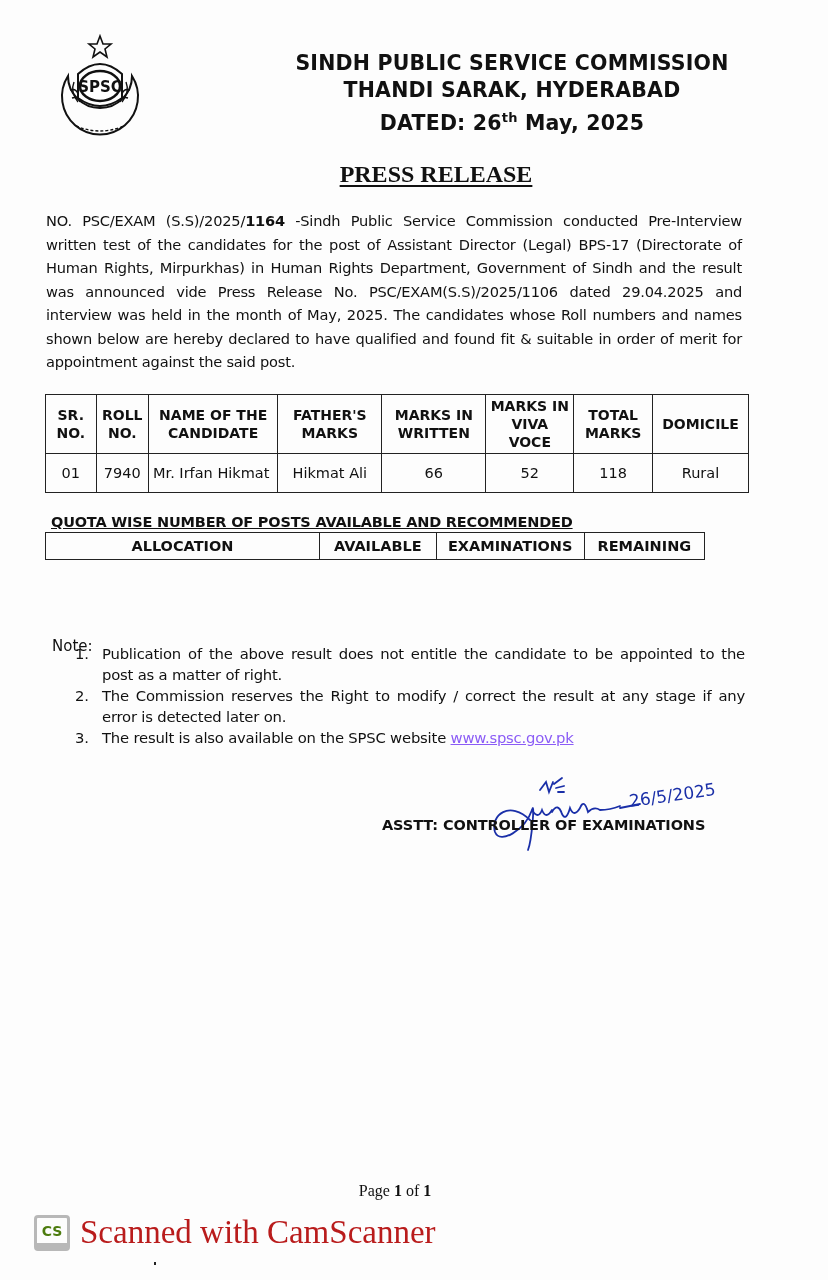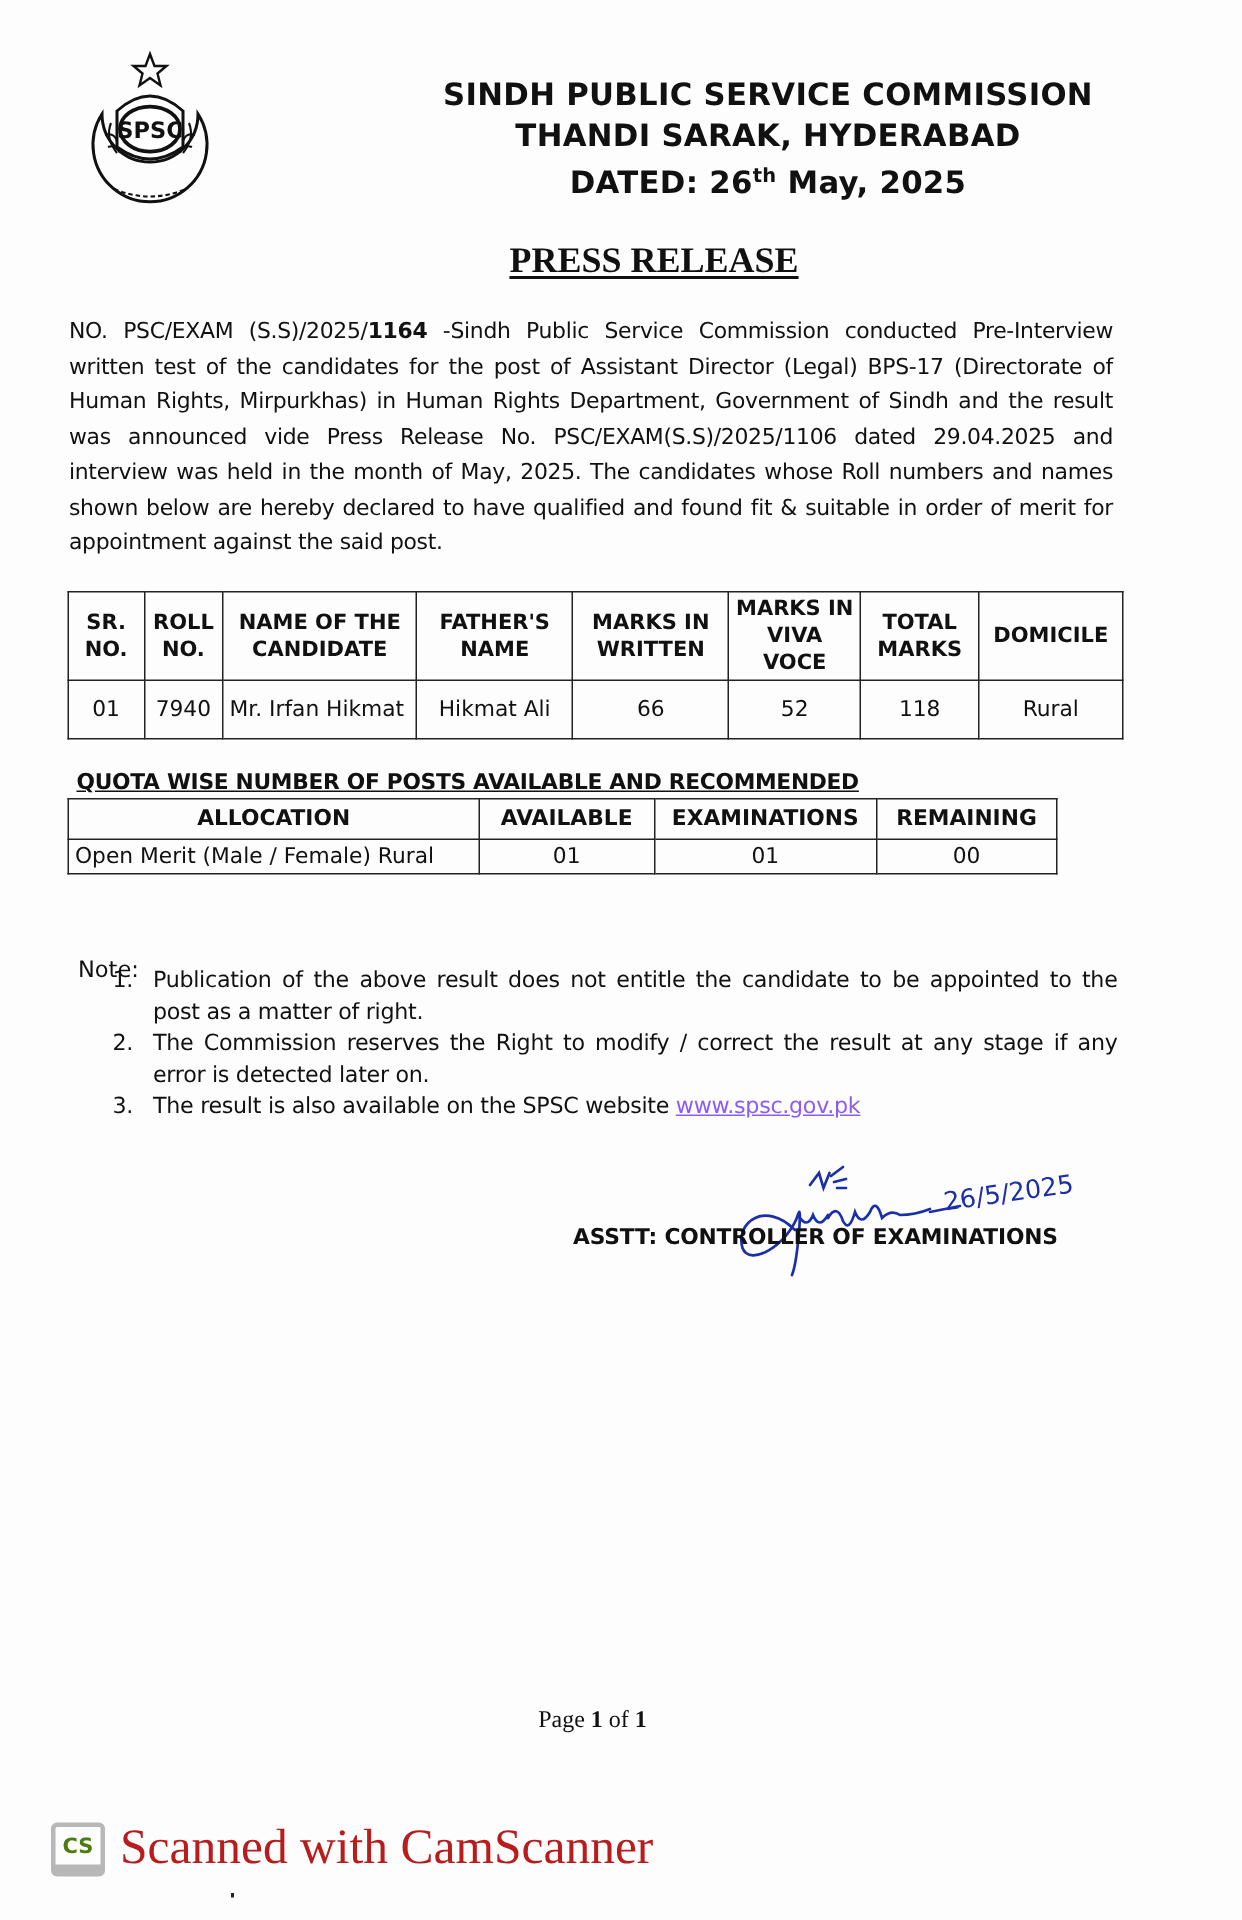--- a/index.html
+++ b/index.html
@@ -29,21 +29,21 @@
   .t2 th { font-weight: bold; height: 26px; font-size: 14.5px; }
   .t2 td { height: 22px; }
   .t2 td.alloc { text-align: left; }
   .note-label { position: absolute; left: 52px; top: 613px; font-size: 15px; margin-top: 24px; }
   .notes { position: absolute; left: 75px; top: 643px; width: 670px; margin: 0; padding: 0; list-style: none; font-size: 14.8px; line-height: 21px; }
   .notes li { position: relative; padding-left: 27px; text-align: justify; letter-spacing: -0.2px; }
   .notes li .num { position: absolute; left: 0; top: 0; }
   .notes a { color: #8b5cf6; text-decoration: underline; }
   .signature { position: absolute; left: 470px; top: 770px; width: 310px; height: 90px; }
   .controller { position: absolute; left: 382px; top: 817px; font-weight: bold; font-size: 14.5px; letter-spacing: -0.1px; }
-  .pagenum { position: absolute; left: 0; width: 790px; top: 1138px; text-align: center; font-family: "Liberation Serif", serif; font-size: 16px; }
+  .pagenum { position: absolute; left: 0; width: 790px; top: 1182px; text-align: center; font-family: "Liberation Serif", serif; font-size: 16px; }
   .pagenum b { font-weight: bold; }
   .watermark { position: absolute; left: 34px; top: 1214px; display: flex; align-items: center; gap: 10px; color: #b3b3b3; }
   .cs-icon { width: 36px; height: 36px; border: 3px solid #b8b8b8; border-radius: 4px; box-sizing: border-box; position: relative;
     font-family: "DejaVu Sans", sans-serif; font-weight: bold; font-size: 14px; color: #4d7c0f; text-align: center; line-height: 26px; }
   .cs-icon::after { content: ""; position: absolute; left: -1px; right: -1px; bottom: -1px; height: 6px; background: #b8b8b8; }
   .watermark .wm-text { font-family: Liberation Serif, serif; font-size: 33px; color: #b91c1c; }
   .dot { position: absolute; left: 154px; top: 1262px; width: 2px; height: 3px; background: #222; }
 </style>
 </head>
 <body>
@@ -86,21 +86,21 @@
     <col style="width:103px">
       <col style="width:87px">
       <col style="width:78px">
       <col style="width:95px">
   </colgroup>
   <tbody>
       <tr>
     <th>SR. NO.</th>
     <th>ROLL NO.</th>
     <th>NAME OF THE CANDIDATE</th>
-    <th>FATHER'S NAME</th>
+    <th>FATHER'S MARKS</th>
     <th>MARKS IN WRITTEN</th>
     <th>MARKS IN VIVA VOCE</th>
     <th>TOTAL MARKS</th>
     <th>DOMICILE</th>
   </tr>
   <tr>
     <td>01</td>
     <td>7940</td>
     <td class="name">Mr. Irfan Hikmat</td>
     <td>Hikmat Ali</td>
@@ -119,26 +119,20 @@
       <col style="width:121px">
       <col style="width:151px">
       <col style="width:124px">
     </colgroup>
   <tbody>
       <tr>
     <th>ALLOCATION</th>
     <th>AVAILABLE</th>
     <th>EXAMINATIONS</th>
     <th>REMAINING</th>
-  </tr>
-  <tr>
-    <td class="alloc">Open Merit (Male / Female) Rural</td>
-    <td>01</td>
-    <td>01</td>
-    <td>00</td>
   </tr>
 </tbody>
   </table>
 
 <div class="note-label">Note:</div>
 <ol class="notes">
   <li><span class="num">1.</span><span>Publication of the above result does not entitle the candidate to be appointed to the post as a matter of right.</span></li>
   <li><span class="num">2.</span><span>The Commission reserves the Right to modify / correct the result at any stage if any error is detected later on.</span></li>
   <li><span class="num">3.</span><span>The result is also available on the SPSC website </span><a href="#">www.spsc.gov.pk</a></li>
 </ol>

